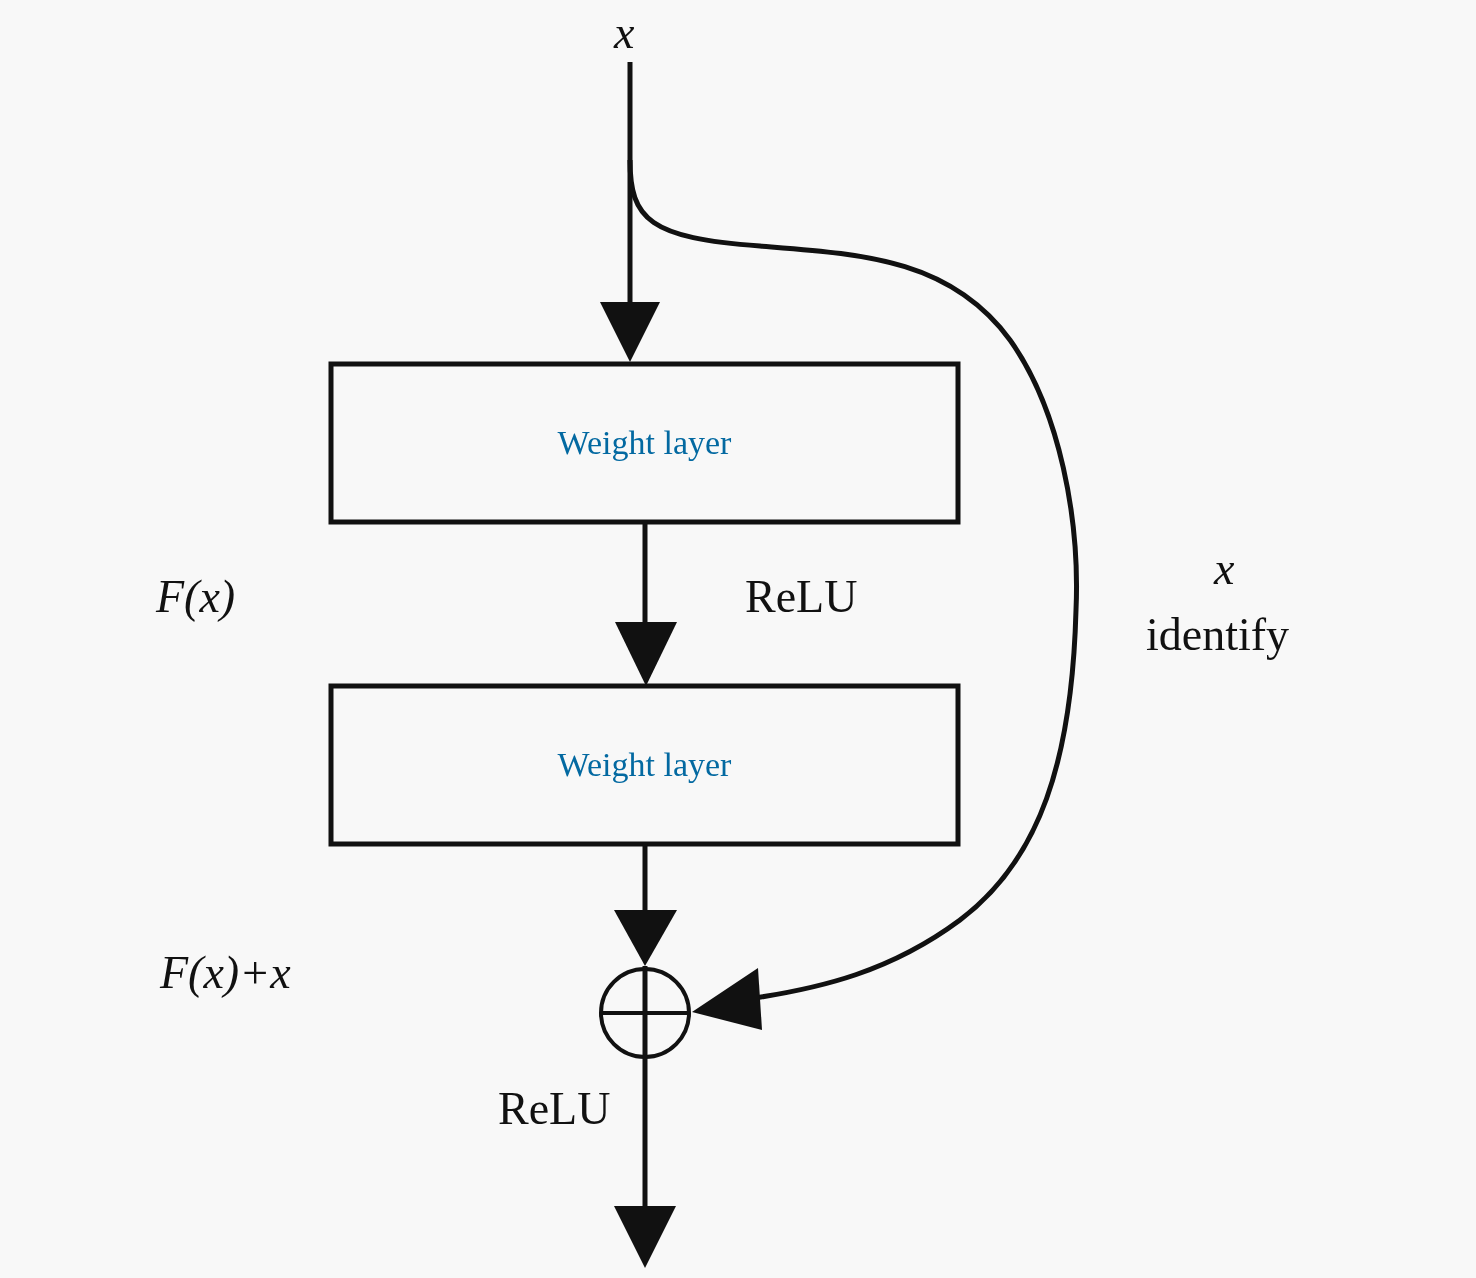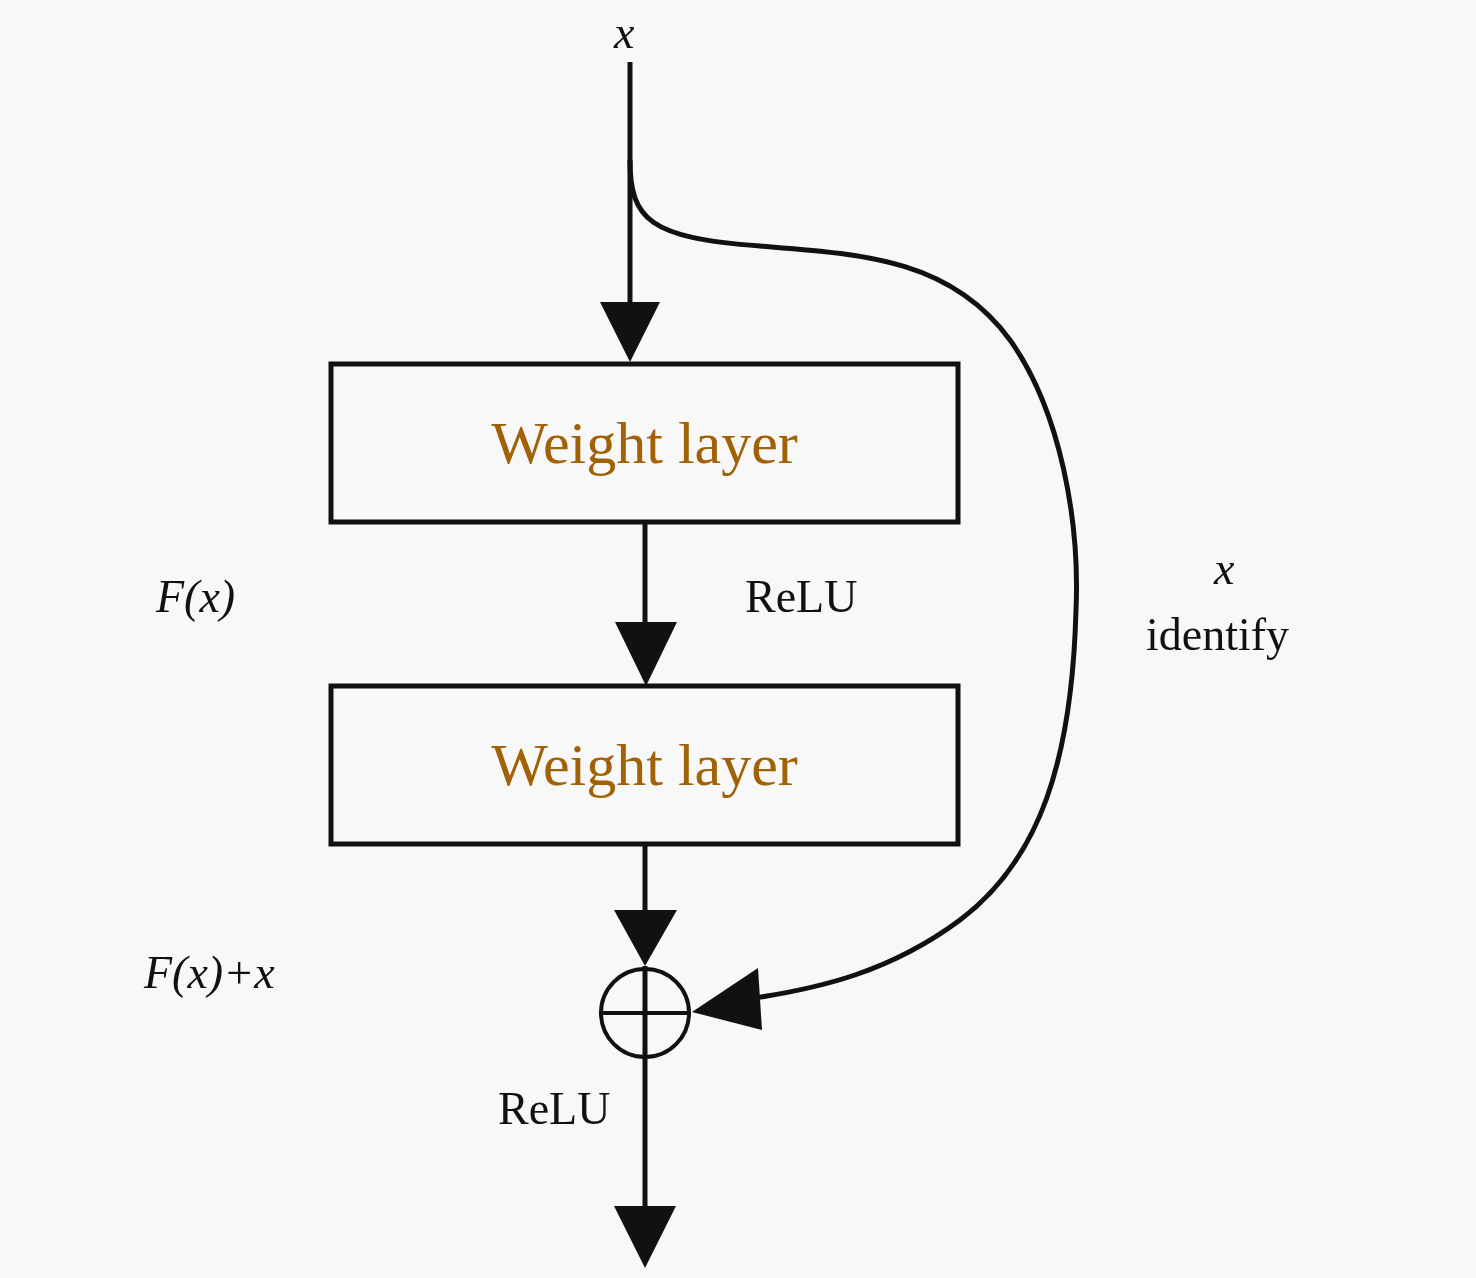--- a/index.html
+++ b/index.html
@@ -13,21 +13,21 @@
     svg.diagram { position: absolute; left: 0; top: 0; }
     .lbl {
       position: absolute; white-space: nowrap;
       font-family: "Liberation Serif", "DejaVu Serif", serif;
       font-size: 46px; line-height: 1; color: #111;
     }
     .ital { font-style: italic; }
     .box-label {
       position: absolute; display: flex; align-items: center; justify-content: center;
       font-family: "Liberation Serif", "DejaVu Serif", serif;
-      font-size: 60px; color: #a16207;
+      font-size: 34px; color: #0369a1;
     }
   </style>
 </head>
 <body>
 
 <svg class="diagram" width="1476" height="1278" viewBox="0 0 1476 1278">
   <defs></defs>
 
   <line x1="630" y1="62" x2="630" y2="308" stroke="#111" stroke-width="5"></line>
   <polygon points="600,302 660,302 630,362" fill="#111"></polygon>
@@ -58,16 +58,16 @@
 
 <div class="lbl ital" style="left:614px; top:10px;">x</div>
 
 <div class="box-label" style="left:331px; top:364px; width:627px; height:158px;">Weight layer</div>
 <div class="box-label" style="left:331px; top:686px; width:627px; height:158px;">Weight layer</div>
 
 <div class="lbl" style="left:745px; top:574px;">ReLU</div>
 <div class="lbl" style="left:498px; top:1086px;">ReLU</div>
 
 <div class="lbl ital" style="left:156px; top:574px;">F(x)</div>
-<div class="lbl ital" style="left:144px; top:950px;">F(x)+x</div>
+<div class="lbl ital" style="left:160px; top:950px;">F(x)+x</div>
 
 <div class="lbl ital" style="left:1214px; top:546px;">x</div>
 <div class="lbl" style="left:1146px; top:612px;font-family:Liberation Serif, serif;">identify</div>
 
 </body></html>

